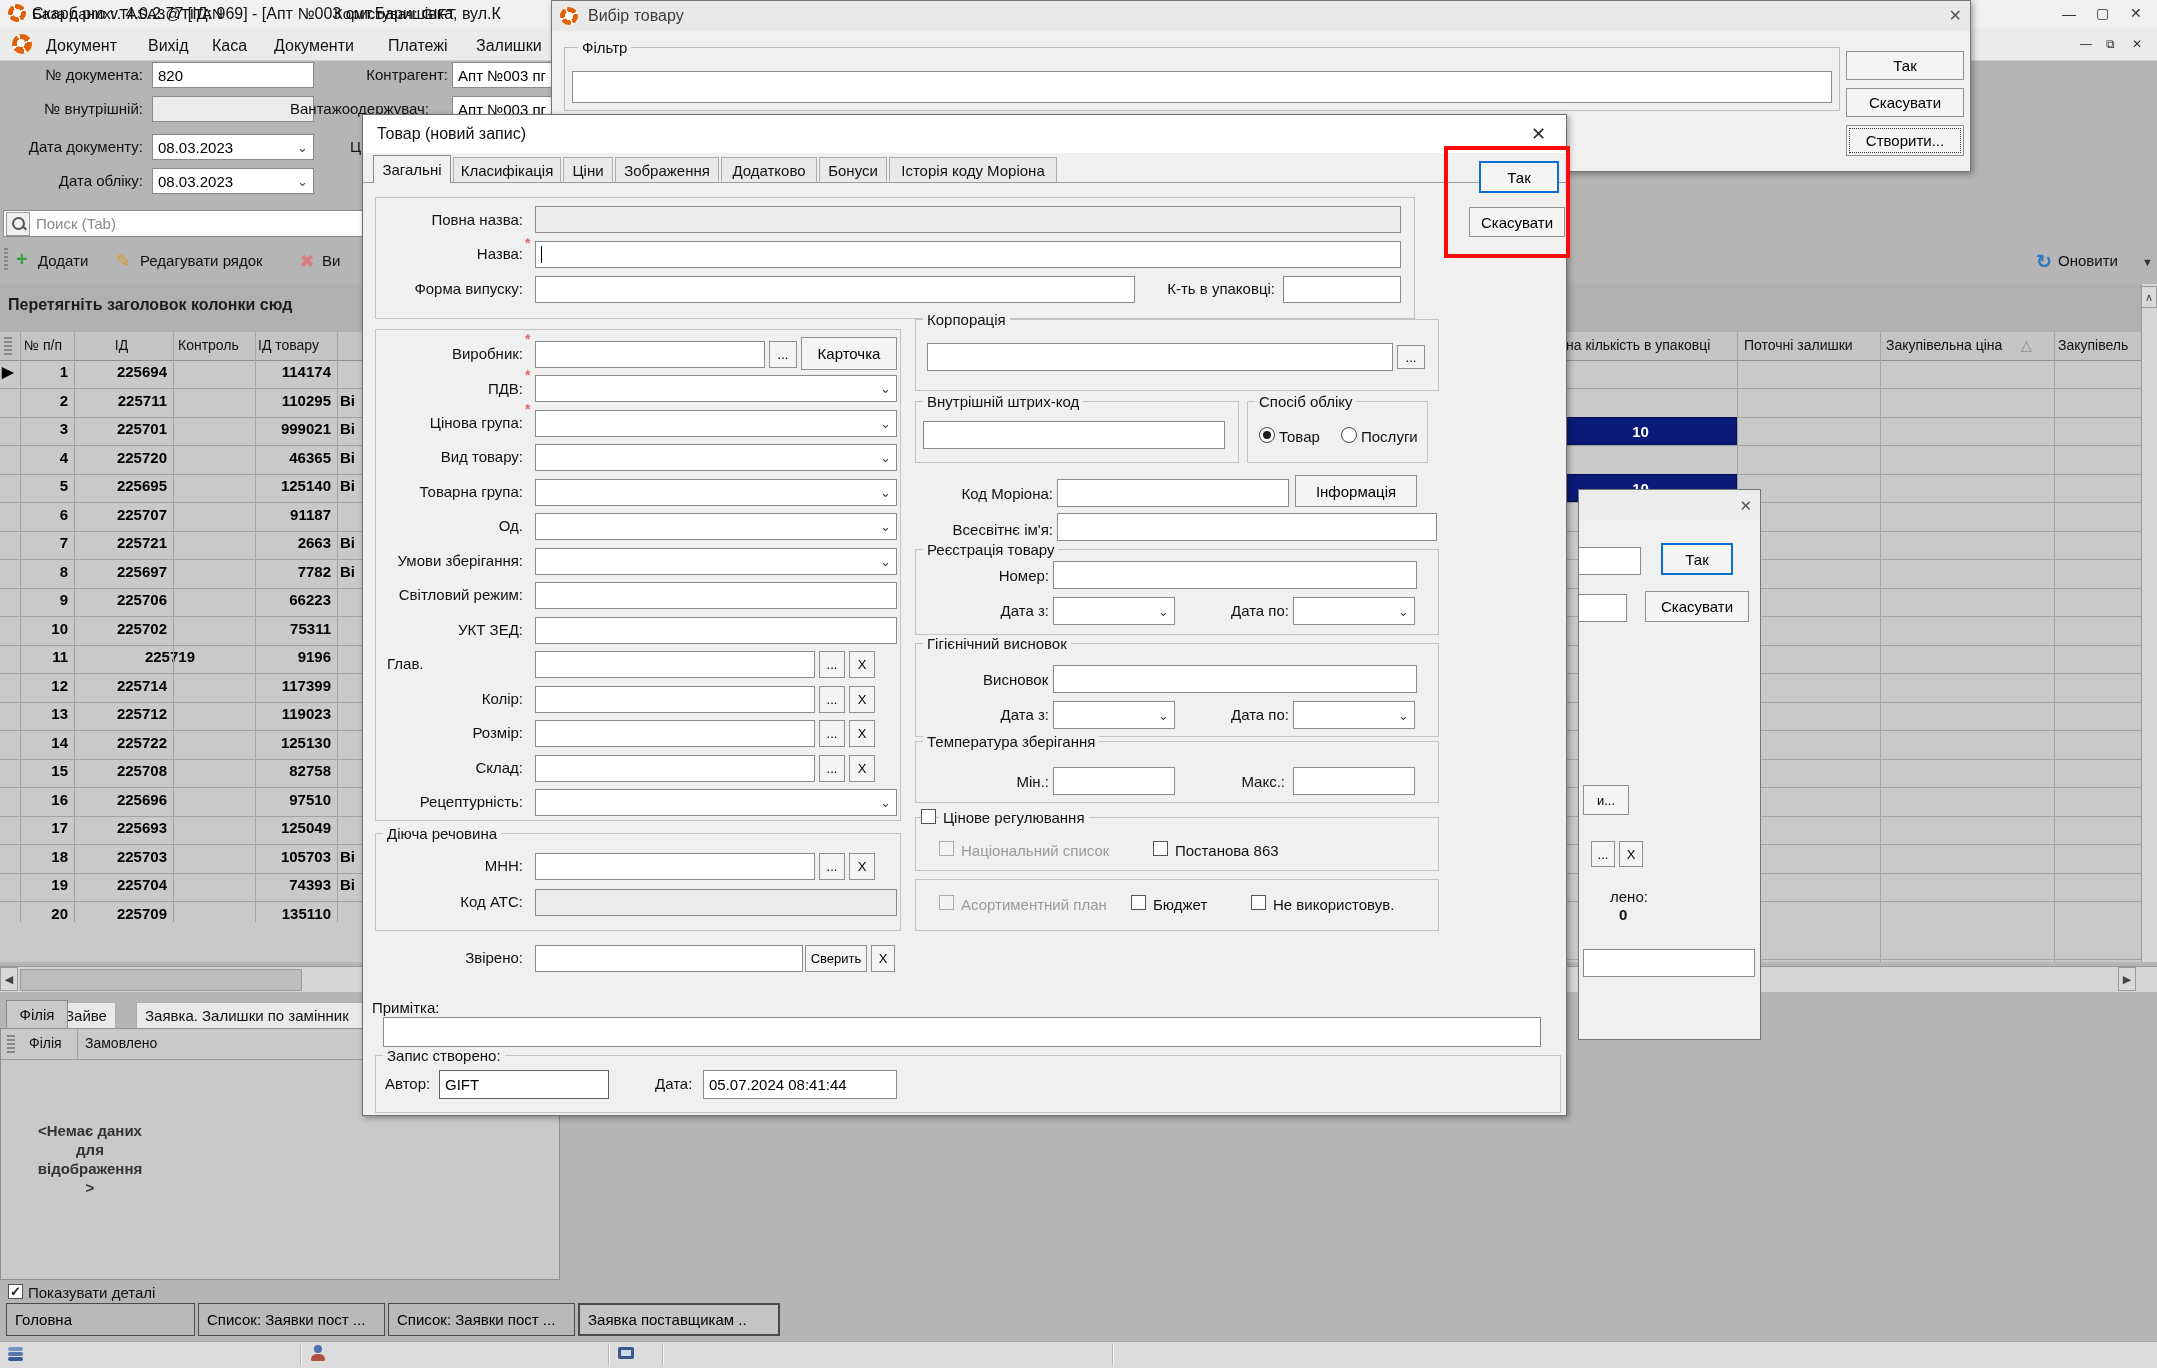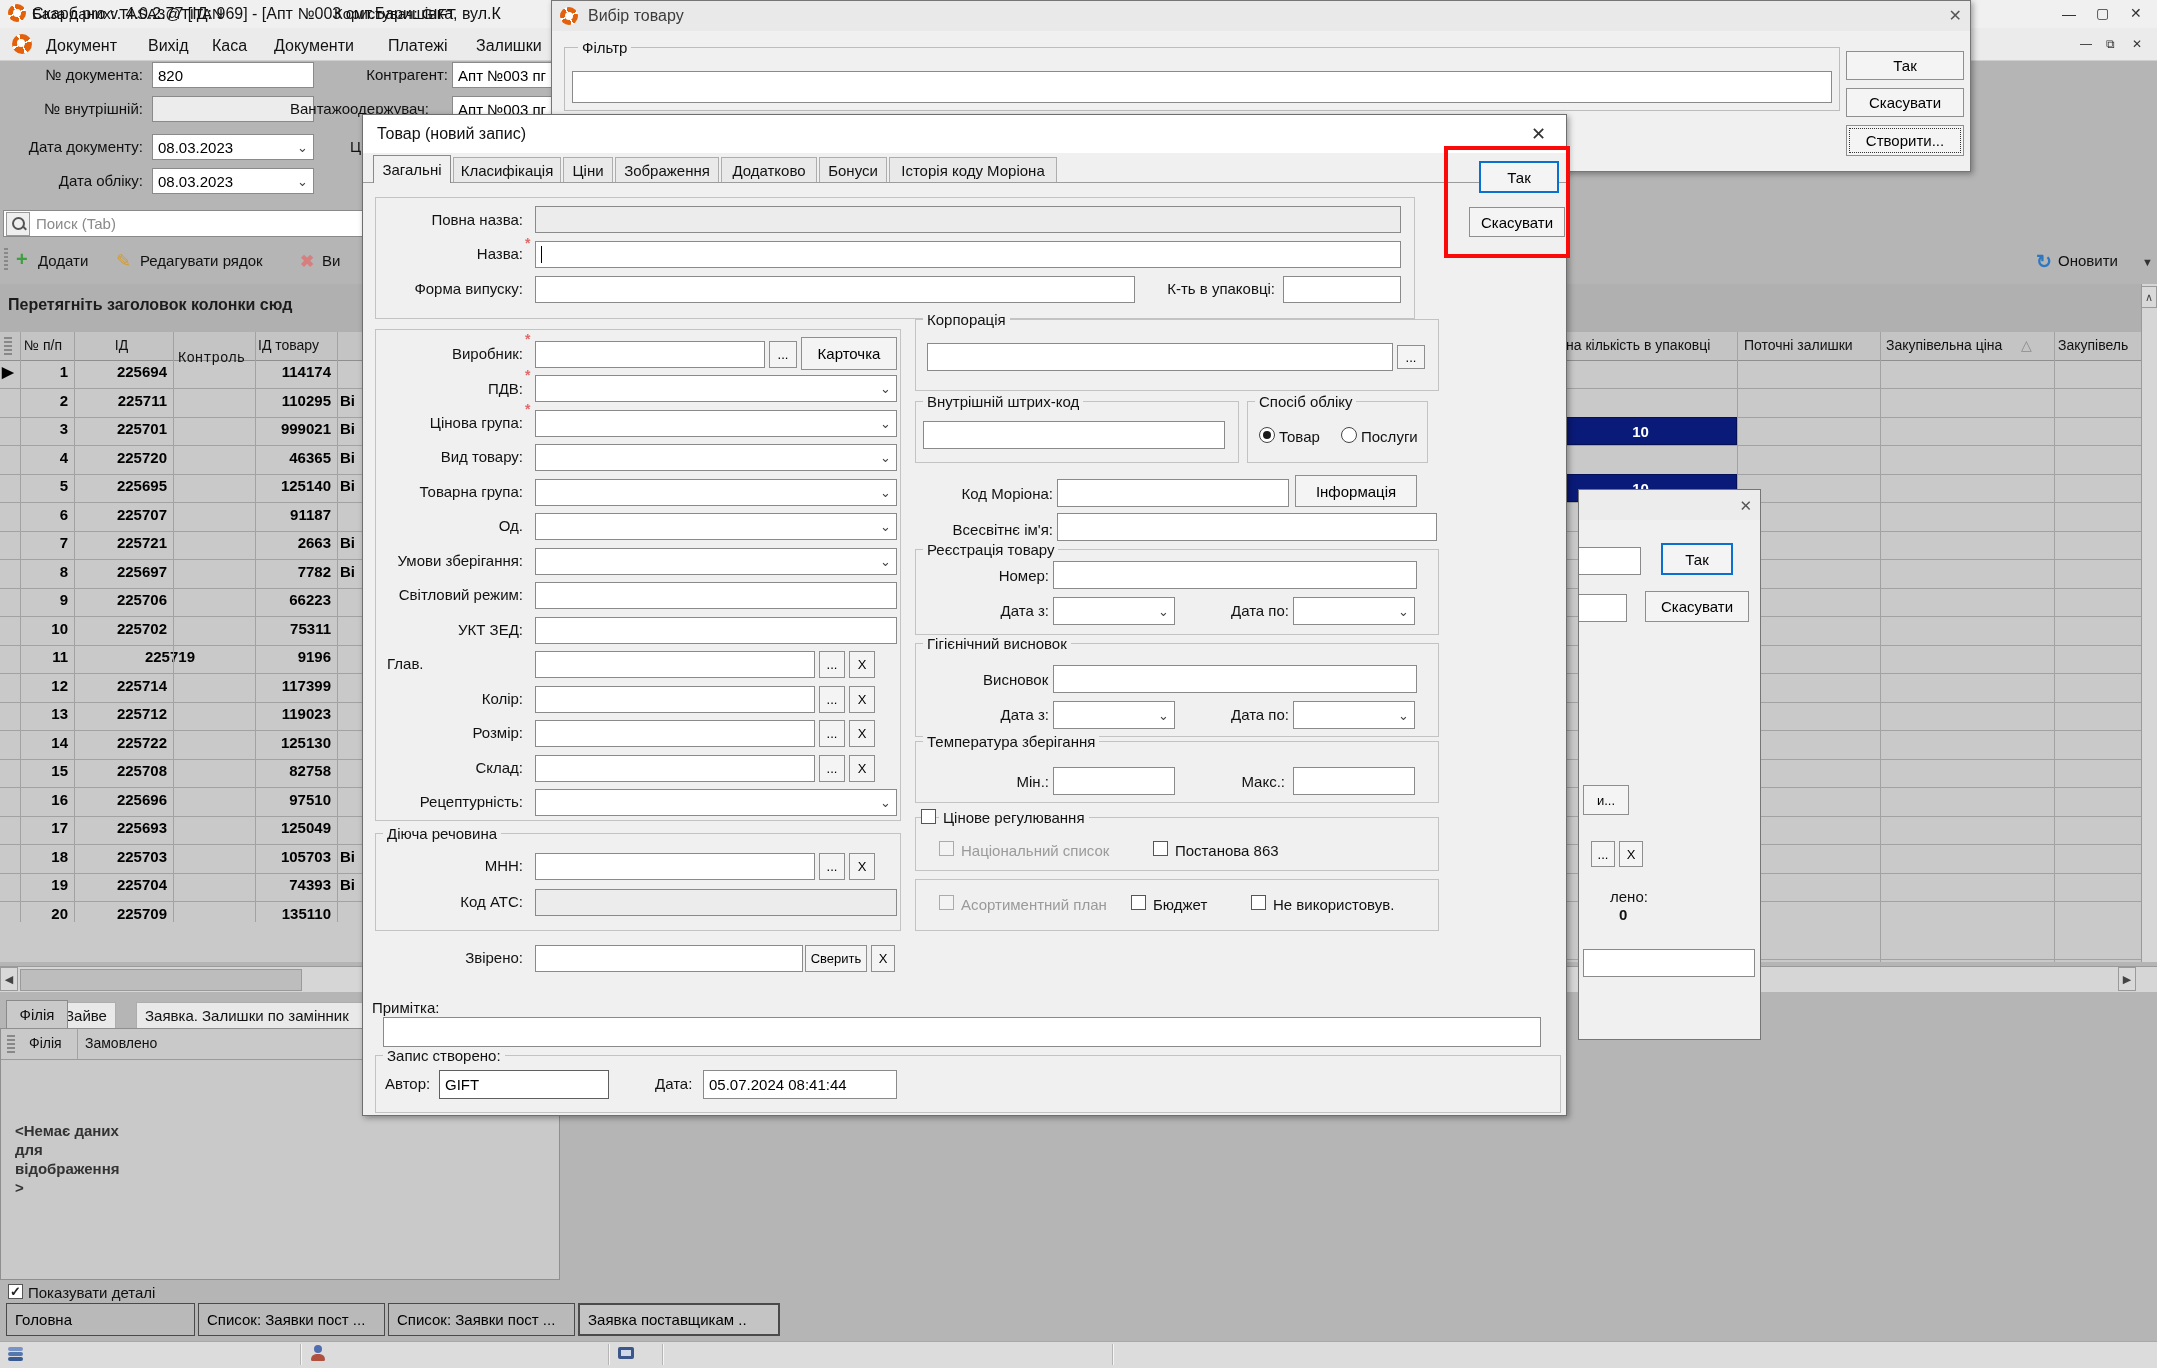--- a/index.html
+++ b/index.html
@@ -147,21 +147,21 @@
   <div class="abs" style="left:0;top:284px;width:2157px;height:48px;background:#b0b0b0;border-bottom:1px solid #969696;">
     <span class="lbl" style="left:8px;top:12px;font-weight:bold;font-size:16px;color:#1c1c1c;">Перетягніть заголовок колонки сюд</span>
   </div>
 
   <div class="abs" style="left:0;top:332px;width:2141px;height:630px;background:#c9c9c9;"></div>
 
   <div class="abs" style="left:0;top:332px;width:2141px;height:28px;background:#c4c4c4;border-bottom:1px solid #8f8f8f;">
     <span class="grip" style="left:4px;top:5px;height:18px;width:8px;"></span>
     <span class="hdr-cell" style="left:24px;top:5px;width:46px;">№ п/п</span>
     <span class="hdr-cell" style="left:74px;top:5px;width:95px;text-align:center;">ІД</span>
-    <span class="hdr-cell" style="left:178px;top:18px;width:74px;font-family:Liberation Mono, monospace;">Контроль</span>
+    <span class="hdr-cell" style="left:178px;top:5px;width:74px;">Контроль</span>
     <span class="hdr-cell" style="left:258px;top:5px;width:76px;">ІД товару</span>
     <span class="hdr-cell" style="left:1566px;top:5px;width:166px;">на кількість в упаковці</span>
     <span class="hdr-cell" style="left:1744px;top:5px;width:132px;">Поточні залишки</span>
     <span class="hdr-cell" style="left:1886px;top:5px;width:130px;">Закупівельна ціна</span>
     <span class="hdr-cell" style="left:2021px;top:5px;color:#8a8a8a;">△</span>
     <span class="hdr-cell" style="left:2058px;top:5px;width:82px;">Закупівель</span>
   </div>
   <div id="grid-rows" class="abs clip" style="left:0;top:360px;width:2141px;height:562px;">
       <div class="grid-row" style="top: 0px;">
         <span class="cell" style="left: 2px; width: 16px; text-align: left;">▶</span>
@@ -331,21 +331,21 @@
   <div class="tab active" style="left:6px;top:1000px;width:62px;height:28px;background:#c9c9c9;">Філія</div>
   <div class="tab" style="left:56px;top:1002px;width:60px;height:26px;">Зайве</div>
   <div class="tab clip" style="left:136px;top:1002px;width:340px;height:26px;justify-content:flex-start;padding:0 8px;">Заявка. Залишки по замінник</div>
   <div class="abs" style="left:0;top:1028px;width:560px;height:252px;background:#c9c9c9;border:1px solid #8f8f8f;box-sizing:border-box;">
     <div style="position:absolute;left:0;top:0;width:100%;height:30px;border-bottom:1px solid #9a9a9a;">
       <span class="grip" style="left:6px;top:6px;height:18px;width:8px;"></span>
       <span class="hdr-cell" style="left:28px;top:6px;">Філія</span>
       <span class="vline" style="left:76px;top:0;height:30px;"></span>
       <span class="hdr-cell" style="left:84px;top:6px;">Замовлено</span>
     </div>
-    <div id="empty-text" style="position:absolute;left:14px;top:92px;width:150px;font-weight:bold;color:#333;line-height:19px;">
+    <div id="empty-text" style="position:absolute;left:14px;top:92px;width:150px;text-align:center;font-weight:bold;color:#333;line-height:19px;">
         <div>&lt;Немає даних</div>
         <div>для</div>
         <div>відображення</div>
         <div>&gt;</div>
       </div>
   </div>
 
   <div class="cb" style="left:8px;top:1284px;">✓</div>
   <span class="lbl" style="left:28px;top:1284px;">Показувати деталі</span>
 

